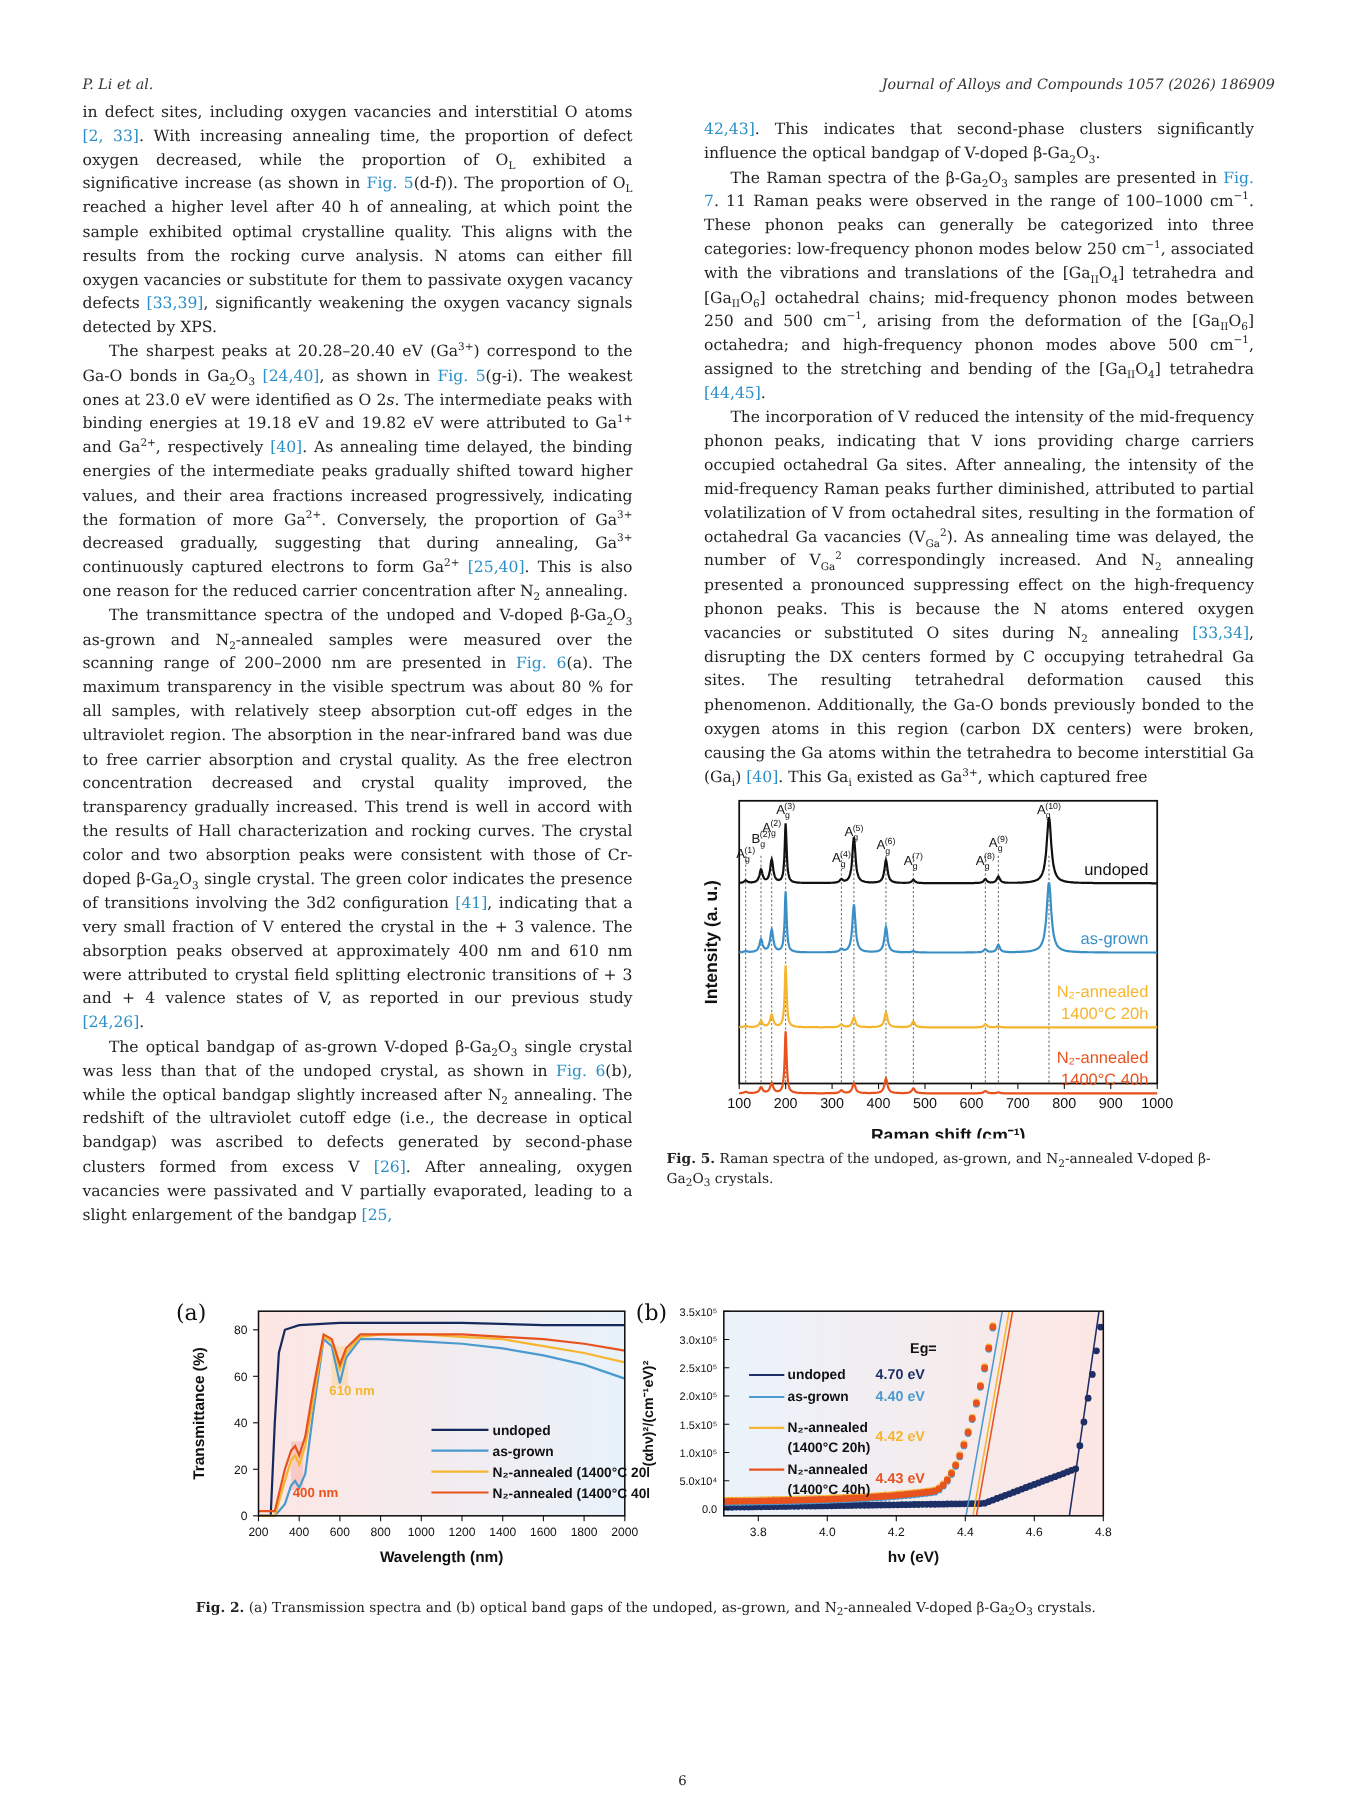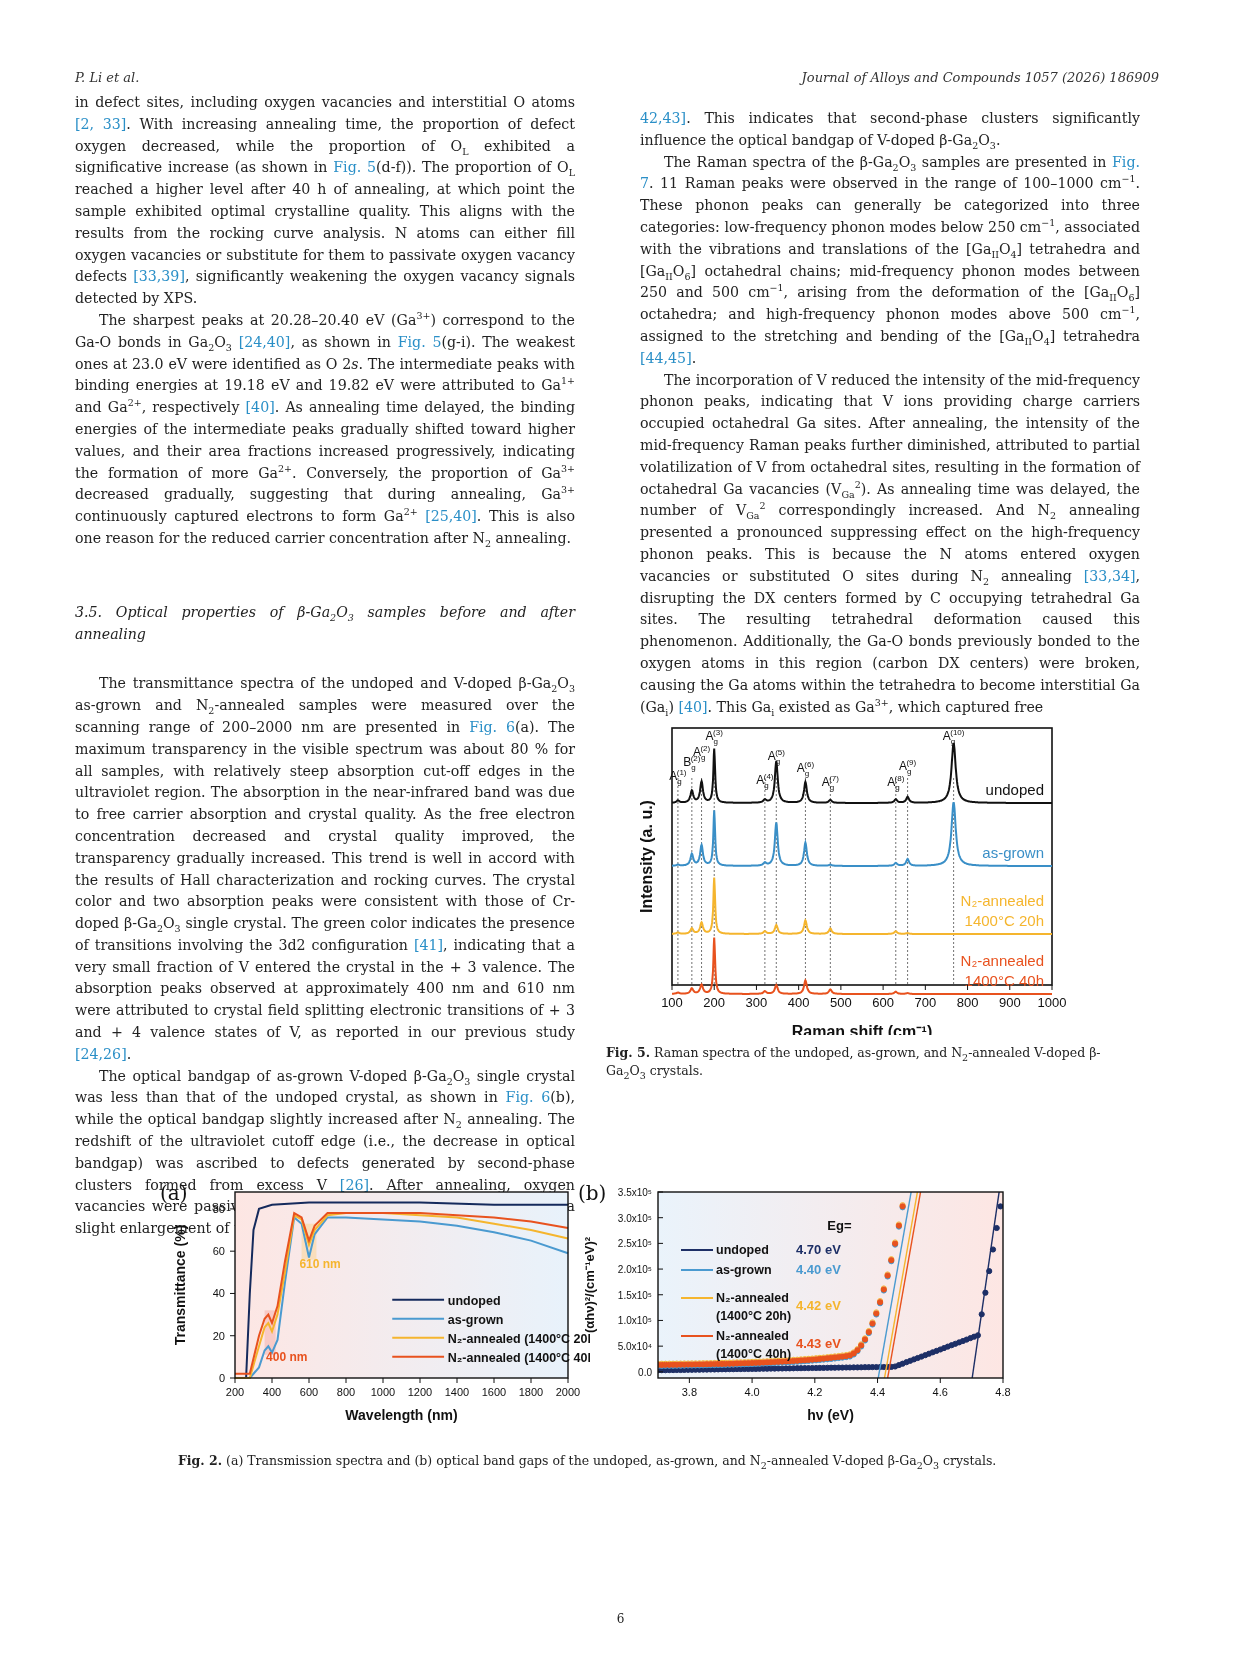--- a/index.html
+++ b/index.html
@@ -23,21 +23,20 @@
 </style>
 </head>
 <body>
 
 <div class="hdr l">P. Li et al.</div>
 <div class="hdr r">Journal of Alloys and Compounds 1057 (2026) 186909</div>
 
 <div class="col lcol">
   <p>in defect sites, including oxygen vacancies and interstitial O atoms <span class="ref">[2, 33]</span>. With increasing annealing time, the proportion of defect oxygen decreased, while the proportion of O<sub>L</sub> exhibited a significative increase (as shown in <span class="ref">Fig. 5</span>(d-f)). The proportion of O<sub>L</sub> reached a higher level after 40 h of annealing, at which point the sample exhibited optimal crystalline quality. This aligns with the results from the rocking curve analysis. N atoms can either fill oxygen vacancies or substitute for them to passivate oxygen vacancy defects <span class="ref">[33,39]</span>, significantly weakening the oxygen vacancy signals detected by XPS.</p>
   <p class="ind">The sharpest peaks at 20.28–20.40 eV (Ga<sup>3+</sup>) correspond to the Ga-O bonds in Ga<sub>2</sub>O<sub>3</sub> <span class="ref">[24,40]</span>, as shown in <span class="ref">Fig. 5</span>(g-i). The weakest ones at 23.0 eV were identified as O 2<i>s</i>. The intermediate peaks with binding energies at 19.18 eV and 19.82 eV were attributed to Ga<sup>1+</sup> and Ga<sup>2+</sup>, respectively <span class="ref">[40]</span>. As annealing time delayed, the binding energies of the intermediate peaks gradually shifted toward higher values, and their area fractions increased progressively, indicating the formation of more Ga<sup>2+</sup>. Conversely, the proportion of Ga<sup>3+</sup> decreased gradually, suggesting that during annealing, Ga<sup>3+</sup> continuously captured electrons to form Ga<sup>2+</sup> <span class="ref">[25,40]</span>. This is also one reason for the reduced carrier concentration after N<sub>2</sub> annealing.</p>
-  <p class="sec">3.5.   Optical properties of β-Ga<sub>2</sub>O<sub>3</sub> samples before and after annealing</p>
   <p class="ind">The transmittance spectra of the undoped and V-doped β-Ga<sub>2</sub>O<sub>3</sub> as-grown and N<sub>2</sub>-annealed samples were measured over the scanning range of 200–2000 nm are presented in <span class="ref">Fig. 6</span>(a). The maximum transparency in the visible spectrum was about 80 % for all samples, with relatively steep absorption cut-off edges in the ultraviolet region. The absorption in the near-infrared band was due to free carrier absorption and crystal quality. As the free electron concentration decreased and crystal quality improved, the transparency gradually increased. This trend is well in accord with the results of Hall characterization and rocking curves. The crystal color and two absorption peaks were consistent with those of Cr-doped β-Ga<sub>2</sub>O<sub>3</sub> single crystal. The green color indicates the presence of transitions involving the 3d2 configuration <span class="ref">[41]</span>, indicating that a very small fraction of V entered the crystal in the + 3 valence. The absorption peaks observed at approximately 400 nm and 610 nm were attributed to crystal field splitting electronic transitions of + 3 and + 4 valence states of V, as reported in our previous study <span class="ref">[24,26]</span>.</p>
   <p class="ind">The optical bandgap of as-grown V-doped β-Ga<sub>2</sub>O<sub>3</sub> single crystal was less than that of the undoped crystal, as shown in <span class="ref">Fig. 6</span>(b), while the optical bandgap slightly increased after N<sub>2</sub> annealing. The redshift of the ultraviolet cutoff edge (i.e., the decrease in optical bandgap) was ascribed to defects generated by second-phase clusters formed from excess V <span class="ref">[26]</span>. After annealing, oxygen vacancies were passivated and V partially evaporated, leading to a slight enlargement of the bandgap <span class="ref">[25,</span></p>
 </div>
 
 <div class="col rcol">
   <p><span class="ref">42,43]</span>. This indicates that second-phase clusters significantly influence the optical bandgap of V-doped β-Ga<sub>2</sub>O<sub>3</sub>.</p>
   <p class="ind">The Raman spectra of the β-Ga<sub>2</sub>O<sub>3</sub> samples are presented in <span class="ref">Fig. 7</span>. 11 Raman peaks were observed in the range of 100–1000 cm<sup>−1</sup>. These phonon peaks can generally be categorized into three categories: low-frequency phonon modes below 250 cm<sup>−1</sup>, associated with the vibrations and translations of the [Ga<sub>II</sub>O<sub>4</sub>] tetrahedra and [Ga<sub>II</sub>O<sub>6</sub>] octahedral chains; mid-frequency phonon modes between 250 and 500 cm<sup>−1</sup>, arising from the deformation of the [Ga<sub>II</sub>O<sub>6</sub>] octahedra; and high-frequency phonon modes above 500 cm<sup>−1</sup>, assigned to the stretching and bending of the [Ga<sub>II</sub>O<sub>4</sub>] tetrahedra <span class="ref">[44,45]</span>.</p>
   <p class="ind">The incorporation of V reduced the intensity of the mid-frequency phonon peaks, indicating that V ions providing charge carriers occupied octahedral Ga sites. After annealing, the intensity of the mid-frequency Raman peaks further diminished, attributed to partial volatilization of V from octahedral sites, resulting in the formation of octahedral Ga vacancies (V<sub>Ga</sub><sup>2</sup>). As annealing time was delayed, the number of V<sub>Ga</sub><sup>2</sup> correspondingly increased. And N<sub>2</sub> annealing presented a pronounced suppressing effect on the high-frequency phonon peaks. This is because the N atoms entered oxygen vacancies or substituted O sites during N<sub>2</sub> annealing <span class="ref">[33,34]</span>, disrupting the DX centers formed by C occupying tetrahedral Ga sites. The resulting tetrahedral deformation caused this phenomenon. Additionally, the Ga-O bonds previously bonded to the oxygen atoms in this region (carbon DX centers) were broken, causing the Ga atoms within the tetrahedra to become interstitial Ga (Ga<sub>i</sub>) <span class="ref">[40]</span>. This Ga<sub>i</sub> existed as Ga<sup>3+</sup>, which captured free</p>
 </div>
 

